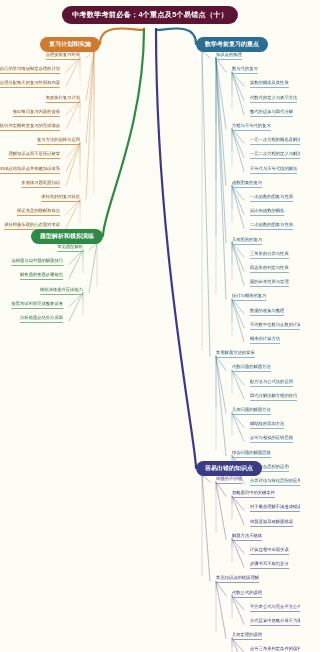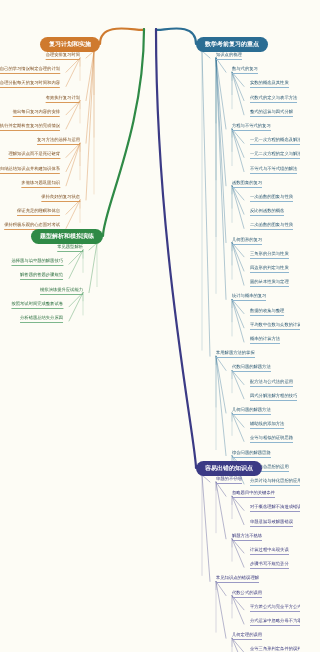--- a/index.html
+++ b/index.html
@@ -185,20 +185,21 @@
       <path d="M232 595.6000000000003 L232 603.8000000000003" stroke="#3b3a8566" stroke-width="0.5" fill="none" stroke-linecap="round"></path>
       <path d="M232 595.6000000000003 L244 624.0000000000003" stroke="#3b3a85aa" stroke-width="0.55" fill="none" stroke-linecap="round"></path>
       <path d="M232 595.6000000000003 L232 618.0000000000003" stroke="#3b3a8566" stroke-width="0.5" fill="none" stroke-linecap="round"></path>
       <path d="M216 581.4000000000002 L226 638.2000000000004" stroke="#3b3a85aa" stroke-width="0.55" fill="none" stroke-linecap="round"></path>
       <path d="M216 581.4000000000002 L216 632.2000000000004" stroke="#3b3a8566" stroke-width="0.5" fill="none" stroke-linecap="round"></path>
       <path d="M232 638.2000000000004 L244 652.4000000000004" stroke="#3b3a85aa" stroke-width="0.55" fill="none" stroke-linecap="round"></path>
       <path d="M232 638.2000000000004 L232 646.4000000000004" stroke="#3b3a8566" stroke-width="0.5" fill="none" stroke-linecap="round"></path>
       <path d="M232 638.2000000000004 L244 666.6000000000005" stroke="#3b3a85aa" stroke-width="0.55" fill="none" stroke-linecap="round"></path>
       <path d="M232 638.2000000000004 L232 660.6000000000005" stroke="#3b3a8566" stroke-width="0.5" fill="none" stroke-linecap="round"></path>
     </svg>
+  <div class="root-node" style="left:50%;top:6px;transform:translateX(-50%);">中考数学考前必备：4个重点及5个易错点（十）</div>
   <div id="nodes">
       <div class="hub orange" style="top: 37px; left: 100px; transform: translateX(-100%);">复习计划和实施</div>
       <div class="leaf orange r" style="top: 53px; left: 80px;">合理安排复习时间</div>
       <div class="leaf orange r" style="top: 67.2px; left: 60px;">根据自己的学习情况制定合理的计划</div>
       <div class="leaf orange r" style="top: 81.4px; left: 60px;">合理分配每天的复习时间和内容</div>
       <div class="leaf orange r" style="top: 95.6px; left: 80px;">有效执行复习计划</div>
       <div class="leaf orange r" style="top: 109.8px; left: 60px;">做出每日复习内容的安排</div>
       <div class="leaf orange r" style="top: 124px; left: 60px;">按计划执行并定期检查复习的完成情况</div>
       <div class="leaf orange r" style="top: 138.2px; left: 80px;">复习方法的选择与运用</div>
       <div class="leaf orange r" style="top: 152.4px; left: 60px;">理解知识点而不是死记硬背</div>

